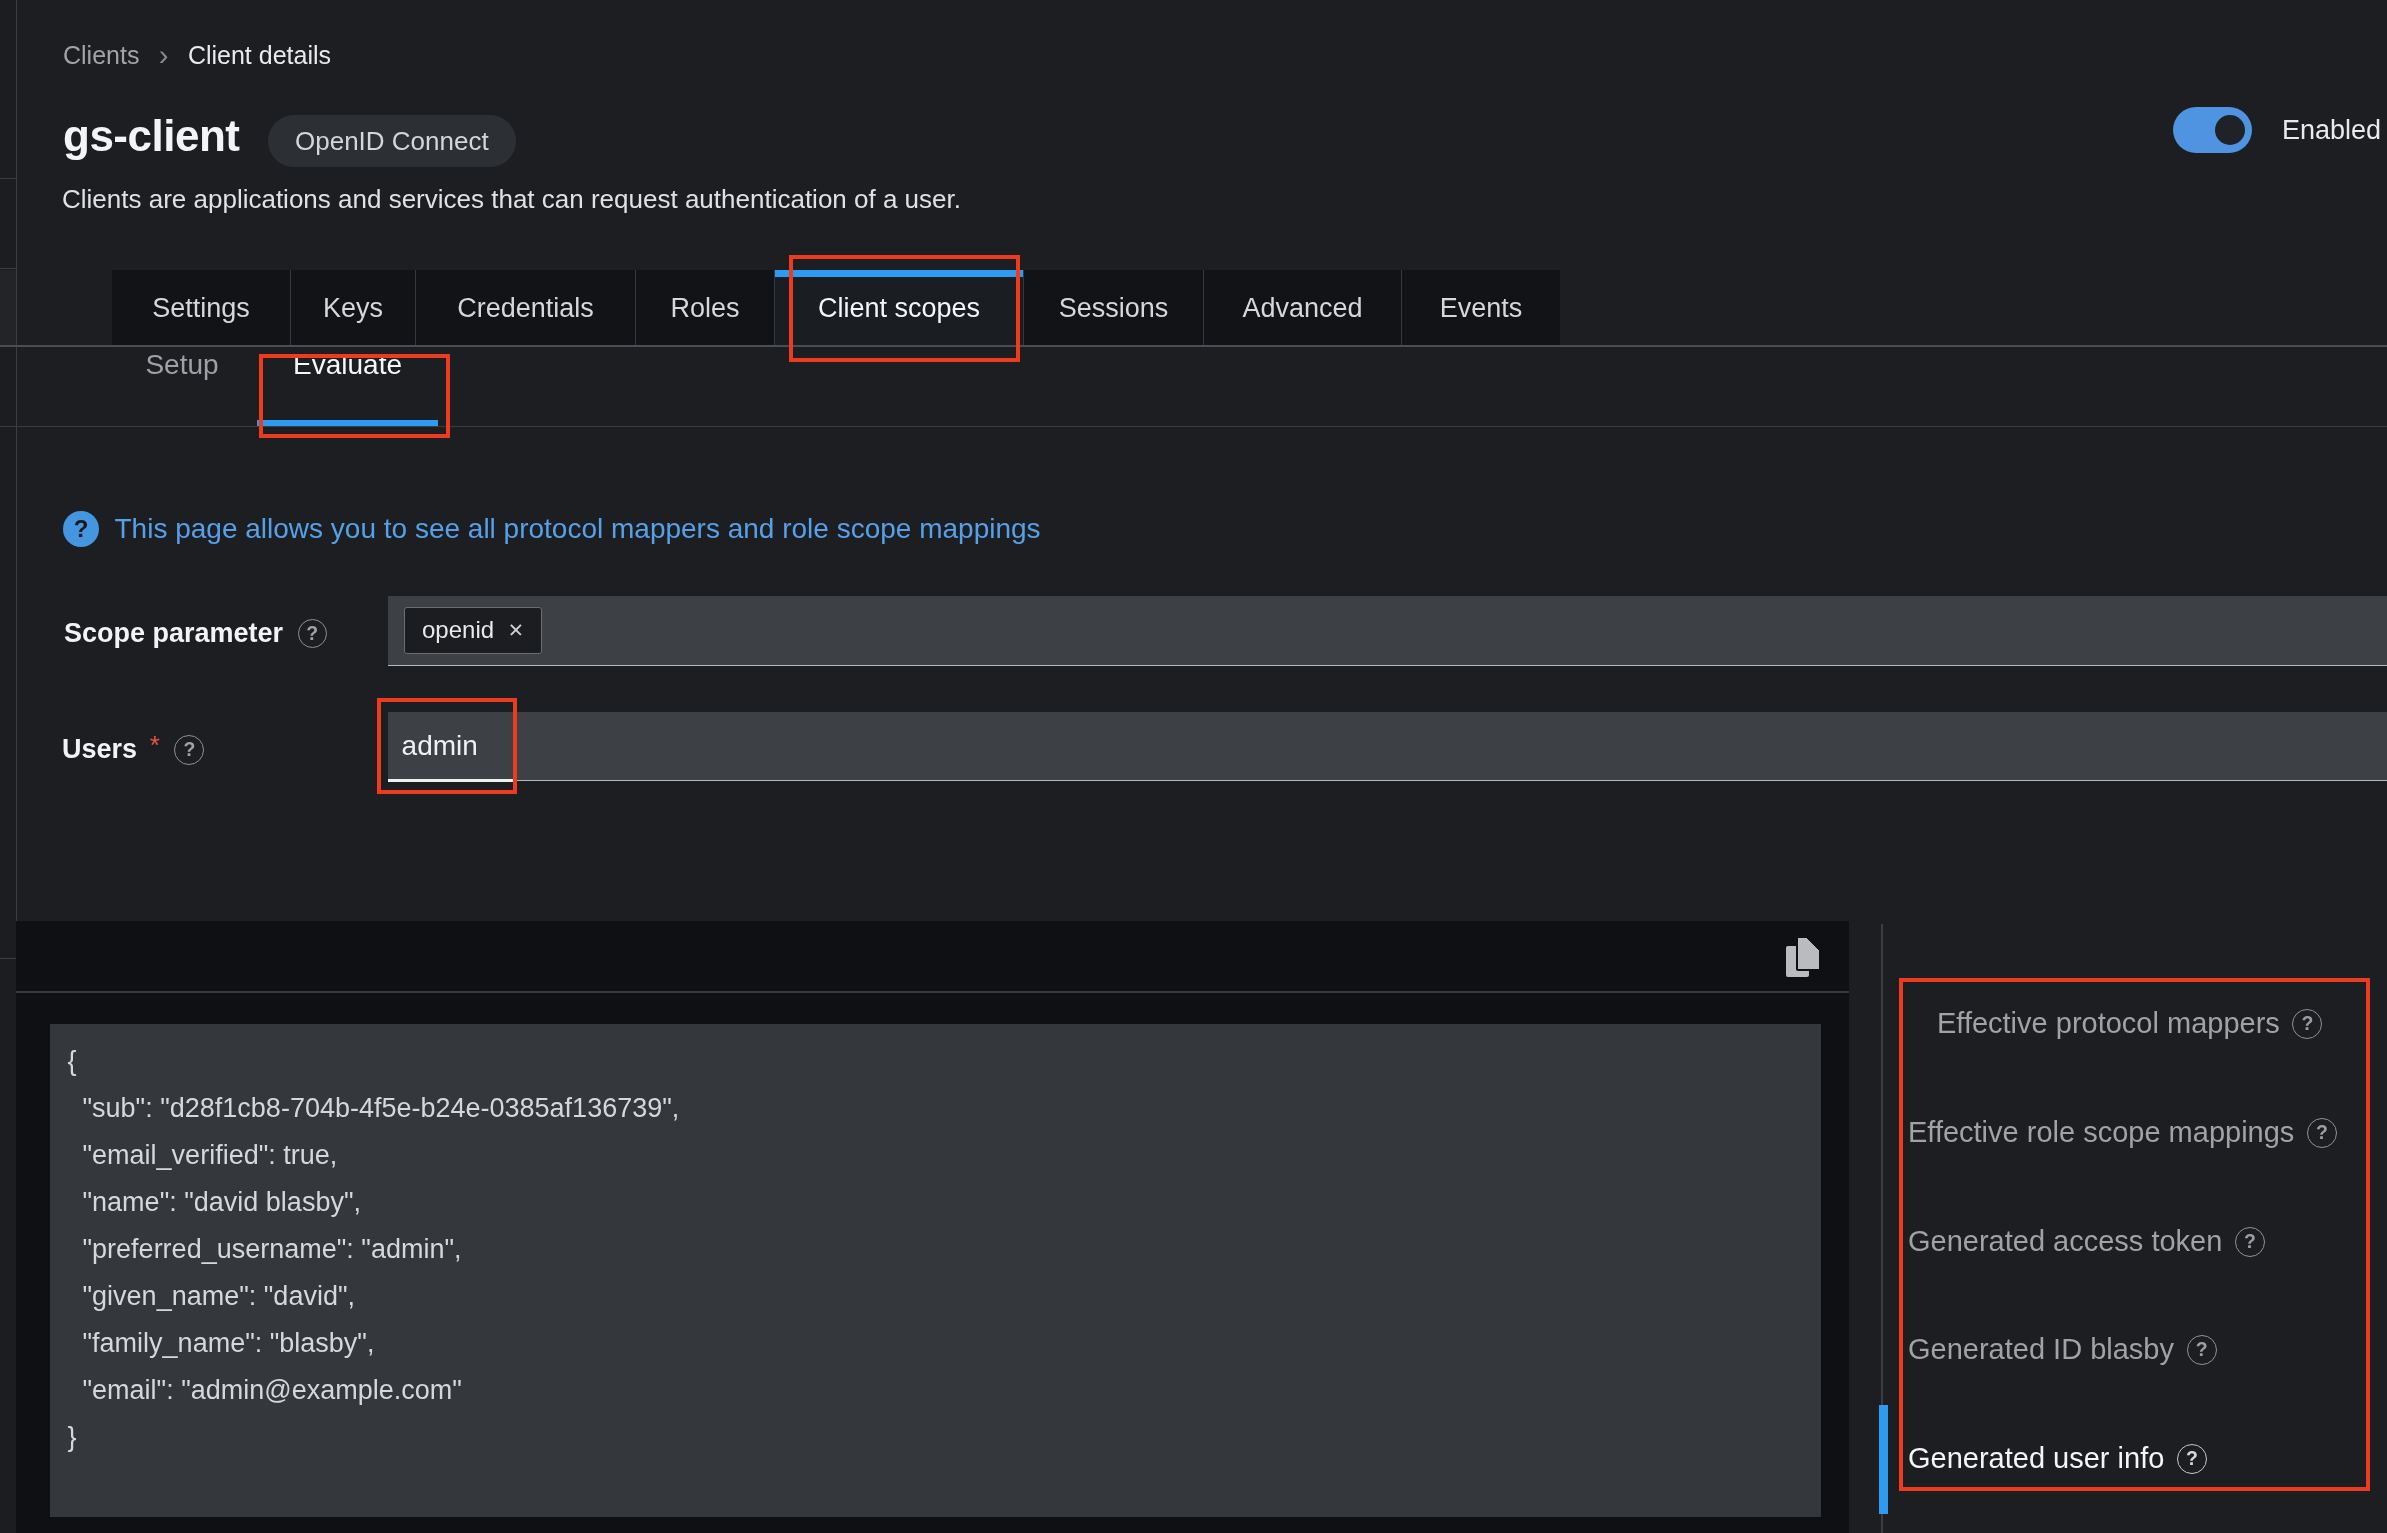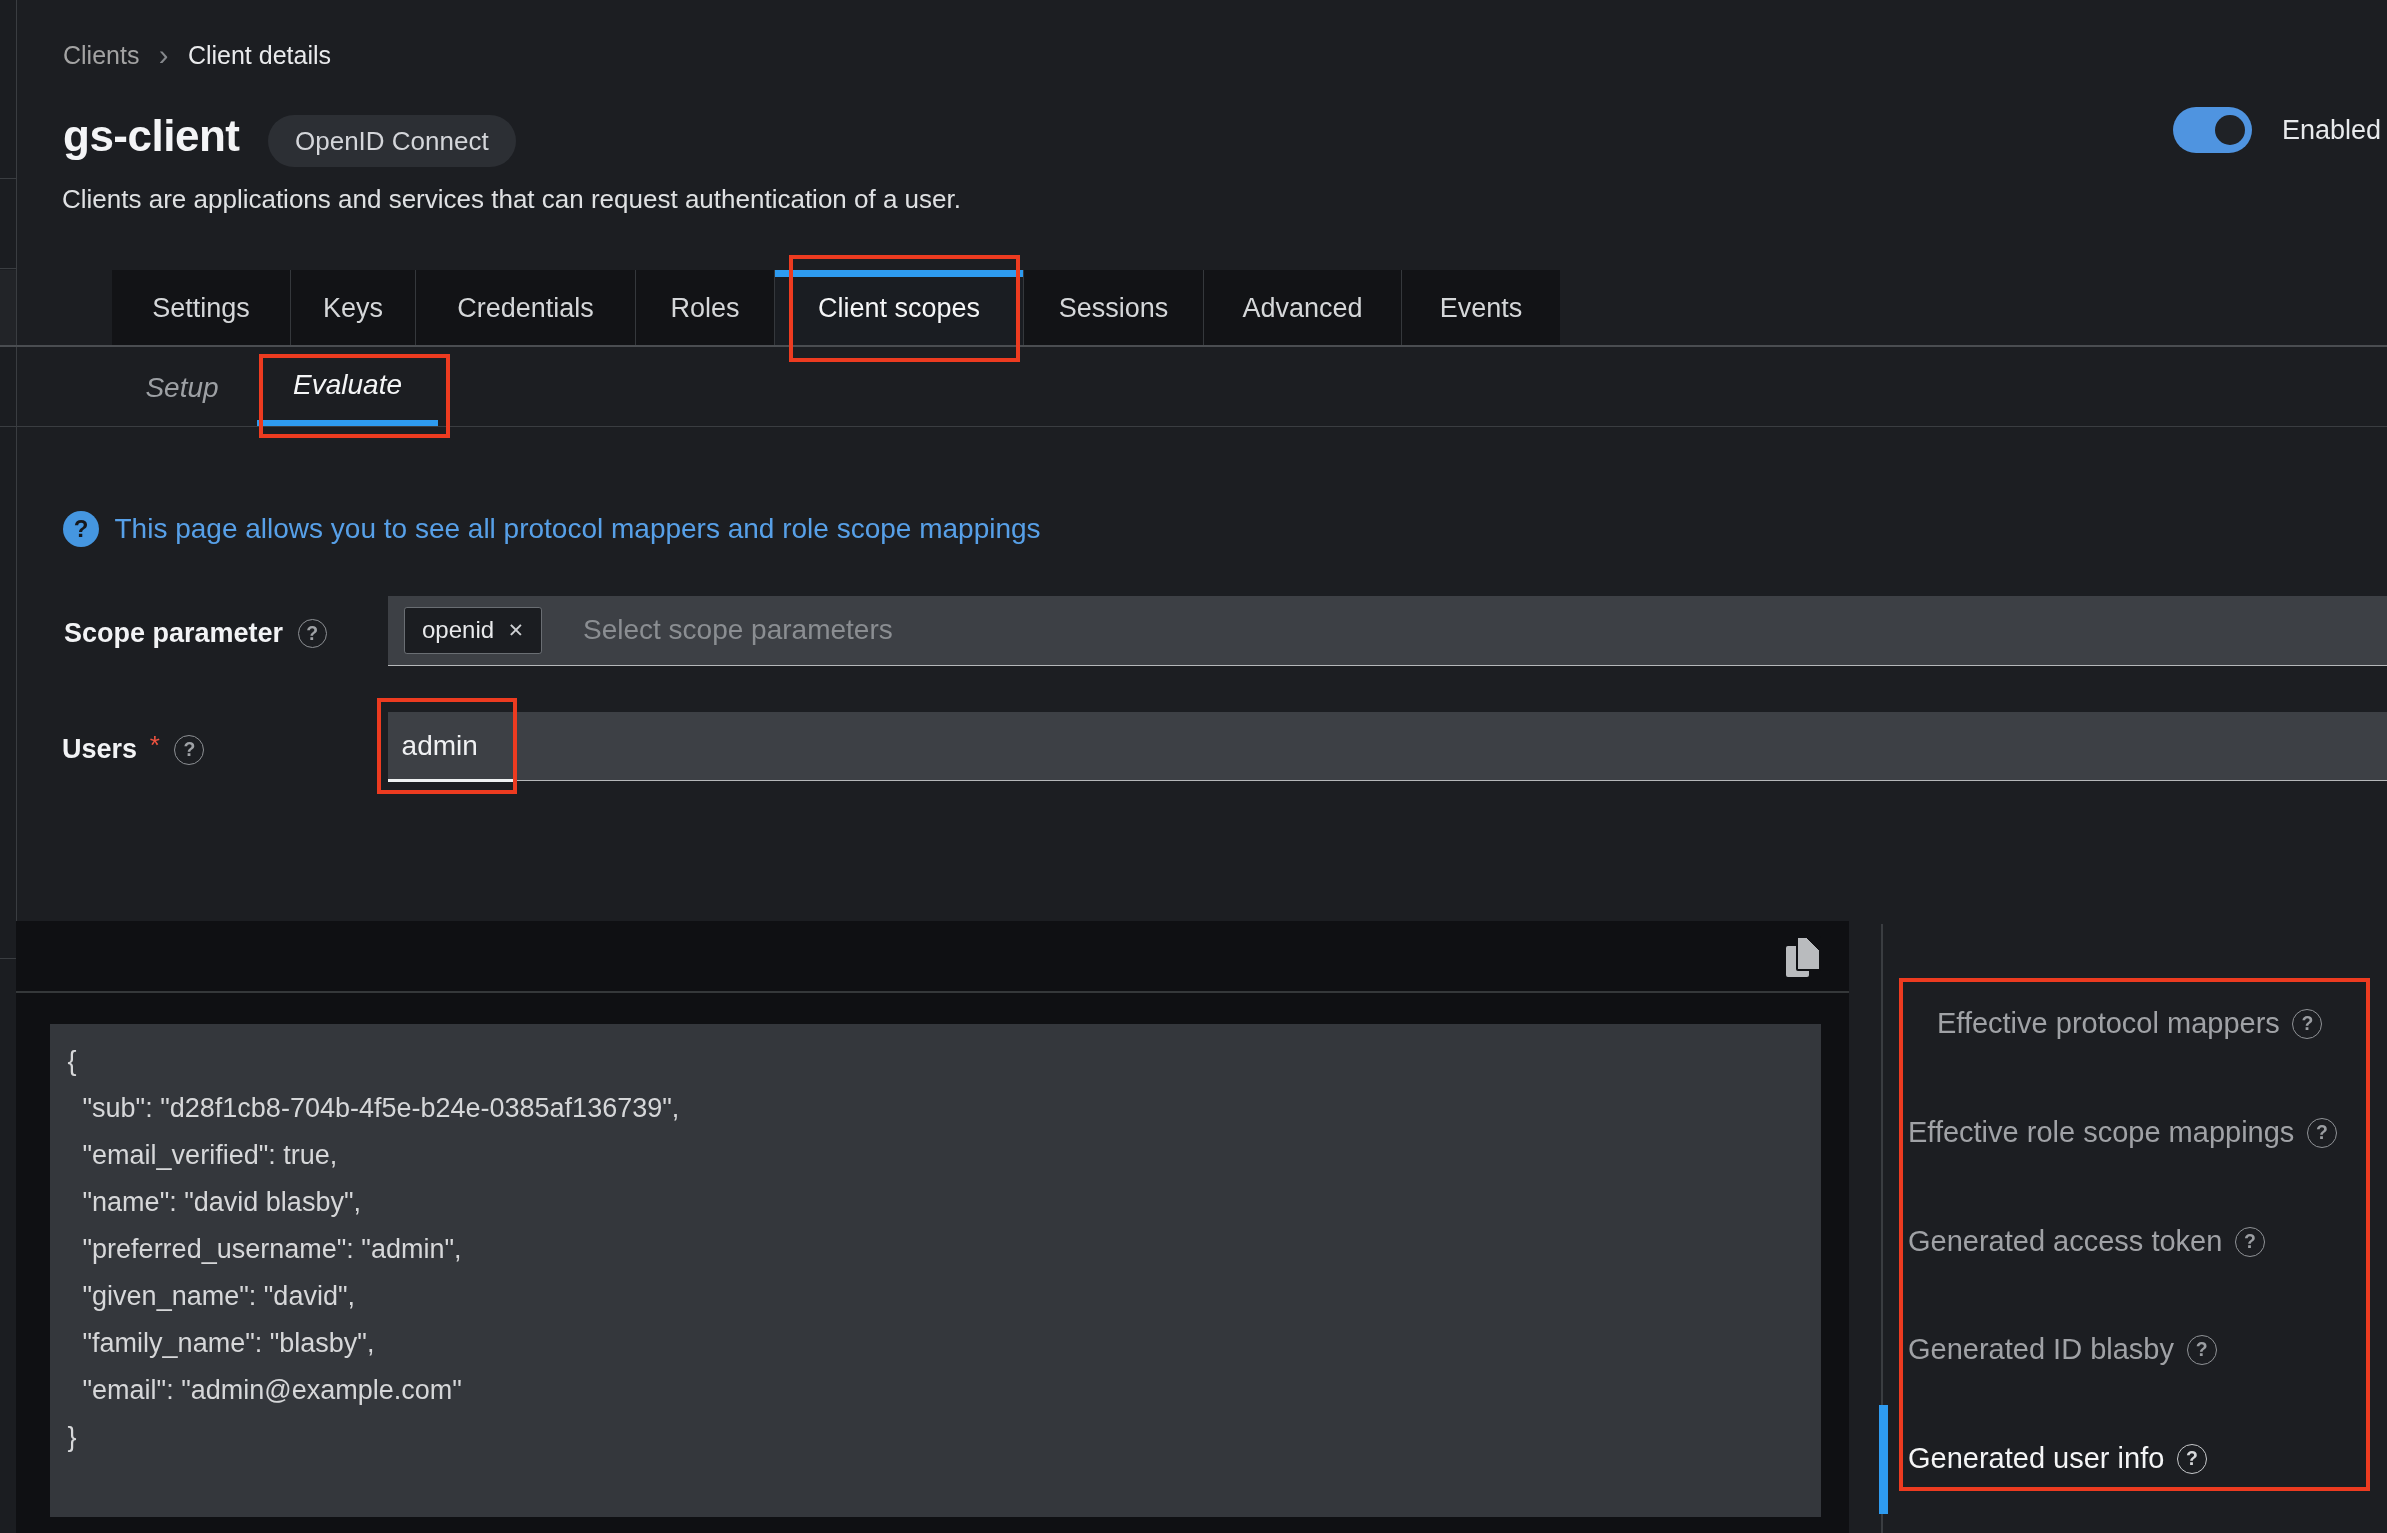--- a/index.html
+++ b/index.html
@@ -36,22 +36,22 @@
   
   .tabs { left:112px; top:270px; height:77px; display:flex; }
   .tab { background:#121316; height:77px; display:flex; align-items:center; justify-content:center;
     font-size:27px; color:#d5d7d9; cursor:pointer; position:relative; }
   .tab + .tab { border-left:1px solid #35383c; }
   .tab.active { background:#1a1d22; color:#f5f6f7; }
   .tab.active::before { content:""; position:absolute; left:0; top:0; right:0; height:6.8px; background:#2e9bf0; }
   .tabline { left:0; top:345px; width:2387px; height:1.9px; background:#4a4d51; }
 
   
-  .subtab { top:349px; height:78px; display:flex; align-items:center; justify-content:center;
-    font-size:28px; cursor:pointer;font-style:italic; }
+  .subtab { top:349px; height:78px; display:flex; justify-content:center;
+    font-size:28px; cursor:pointer; }
   .subtab-setup { left:107px; width:150px; color:#9da0a4; }
   .subtab-evaluate { left:257px; width:181px; color:#f5f6f7; border-bottom:7.8px solid #2e9bf0; }
   .subtabline { left:0; top:426px; width:2387px; height:1px; background:#3a3d41; }
 
   
   .help-banner { left:63px; top:511px; display:flex; align-items:center; gap:15.5px; }
   .help-filled-icon { width:36px; height:36px; border-radius:50%; background:#4596e0; color:#16181c;
     font-size:24px; font-weight:700; display:flex; align-items:center; justify-content:center; flex:none; }
   .help-banner-text { font-size:28px; color:#57a0e8; }
 
@@ -177,21 +177,20 @@
 
 <div class="abs field-label-row scope-label-row">
   <span class="field-label">Scope parameter</span>
   <span class="qicon">?</span>
 </div>
 <div class="abs scope-input">
   <div class="chip">
     <span class="chip-text">openid</span>
     <span class="chip-x">✕</span>
   </div>
-  <span class="scope-placeholder">Select scope parameters</span>
 </div>
 
 <div class="abs field-label-row users-label-row">
   <span class="field-label">Users</span>
   <span class="req-star">*</span>
   <span class="qicon" style="width:30px;height:30px">?</span>
 </div>
 <div class="abs users-input">
   <span class="users-value">admin</span>
   <div class="users-underline"></div>

